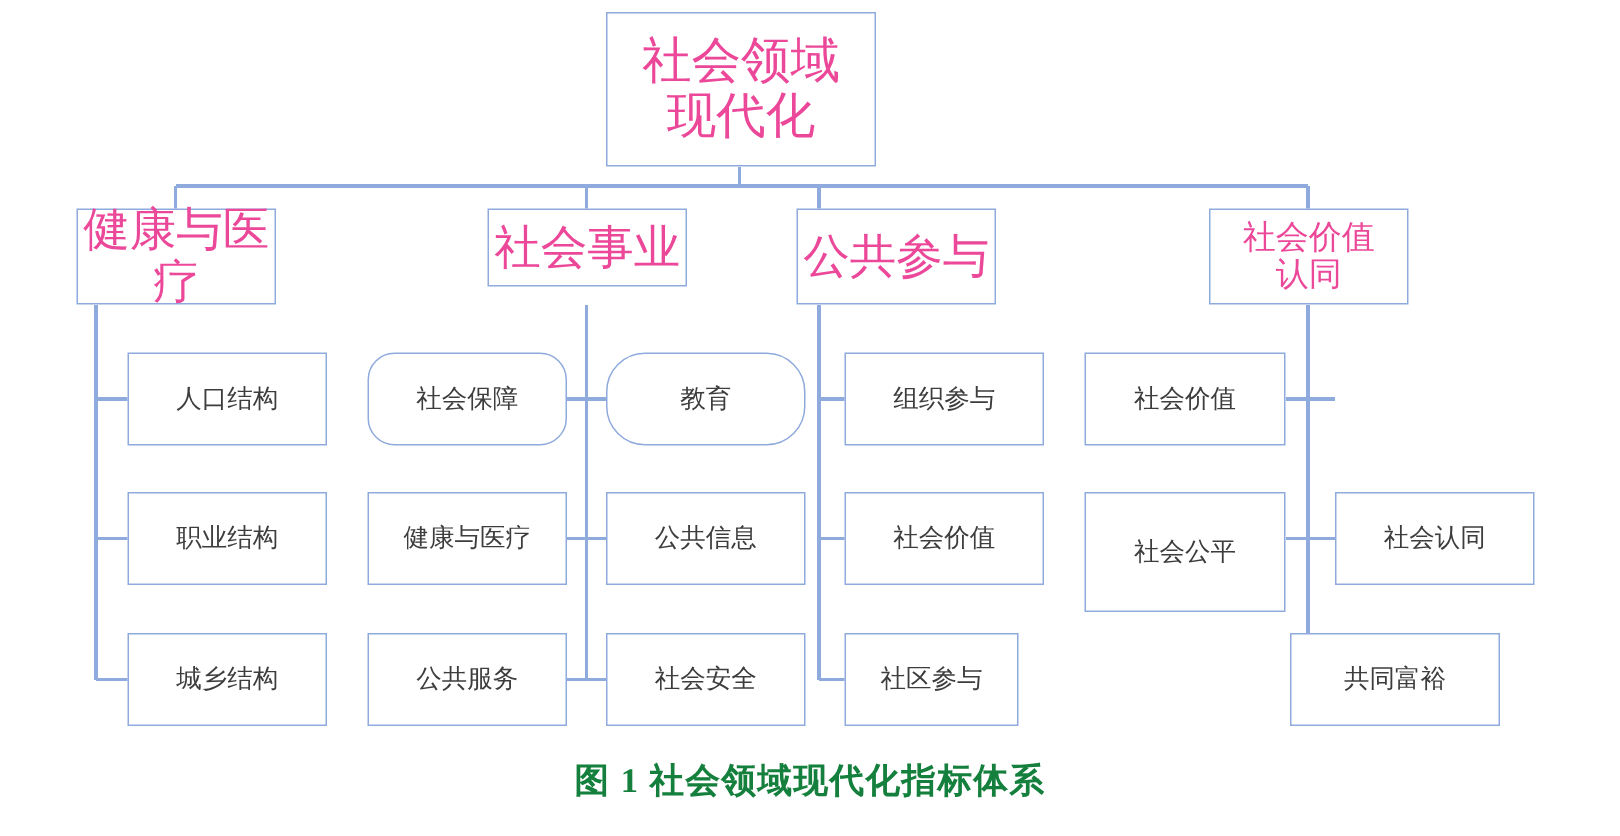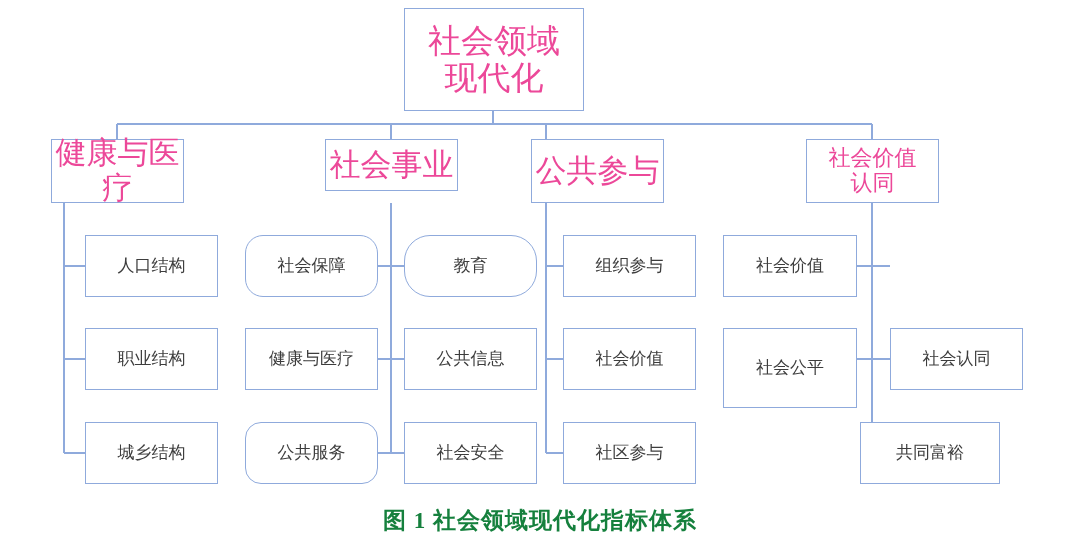--- a/index.html
+++ b/index.html
@@ -94,29 +94,29 @@
   <div class="node lvl2" style="left:531px;top:139px;width:133px;height:64px;">公共参与</div>
   <div class="node lvl2" style="left:806px;top:139px;width:133px;height:64px;font-size:22px;">社会价值
 认同</div>
 
   <div class="node leaf" style="left:85px;top:235px;width:133px;height:62px;">人口结构</div>
   <div class="node leaf" style="left:85px;top:328px;width:133px;height:62px;">职业结构</div>
   <div class="node leaf" style="left:85px;top:422px;width:133px;height:62px;">城乡结构</div>
 
   <div class="node leaf" style="left:245px;top:235px;width:133px;height:62px;border-radius:18px;">社会保障</div>
   <div class="node leaf" style="left:245px;top:328px;width:133px;height:62px;">健康与医疗</div>
-  <div class="node leaf" style="left:245px;top:422px;width:133px;height:62px;border-radius:16px;">公共服务</div>
+  <div class="node leaf" style="left:245px;top:422px;width:133px;height:62px;">公共服务</div>
 
   <div class="node leaf" style="left:404px;top:235px;width:133px;height:62px;border-radius:26px;">教育</div>
   <div class="node leaf" style="left:404px;top:328px;width:133px;height:62px;">公共信息</div>
   <div class="node leaf" style="left:404px;top:422px;width:133px;height:62px;">社会安全</div>
 
   <div class="node leaf" style="left:563px;top:235px;width:133px;height:62px;">组织参与</div>
   <div class="node leaf" style="left:563px;top:328px;width:133px;height:62px;">社会价值</div>
-  <div class="node leaf" style="left:563px;top:422px;width:133px;height:62px;">社区参与</div>
+  <div class="node leaf" style="left:563px;top:422px;width:116px;height:62px;">社区参与</div>
 
   <div class="node leaf" style="left:723px;top:235px;width:134px;height:62px;">社会价值</div>
   <div class="node leaf" style="left:723px;top:328px;width:134px;height:80px;">社会公平</div>
 
   <div class="node leaf" style="left:890px;top:328px;width:133px;height:62px;">社会认同</div>
   <div class="node leaf" style="left:860px;top:422px;width:140px;height:62px;">共同富裕</div>
 
   <div id="caption">图 1    社会领域现代化指标体系</div>
 </div>
 

